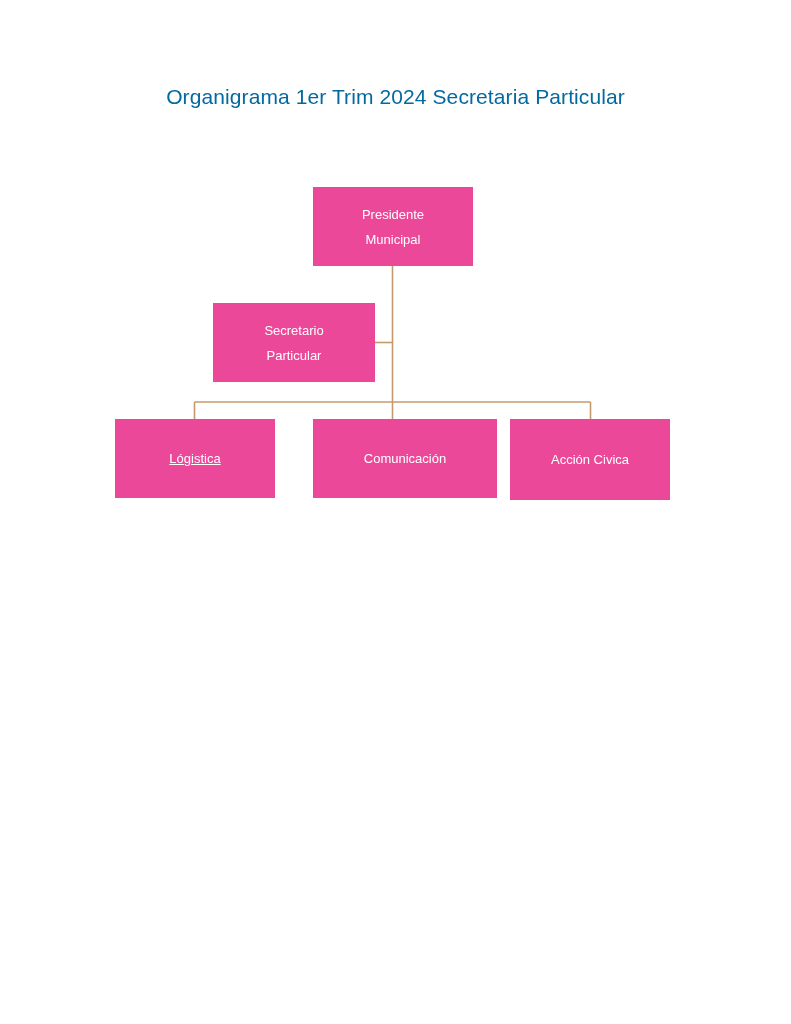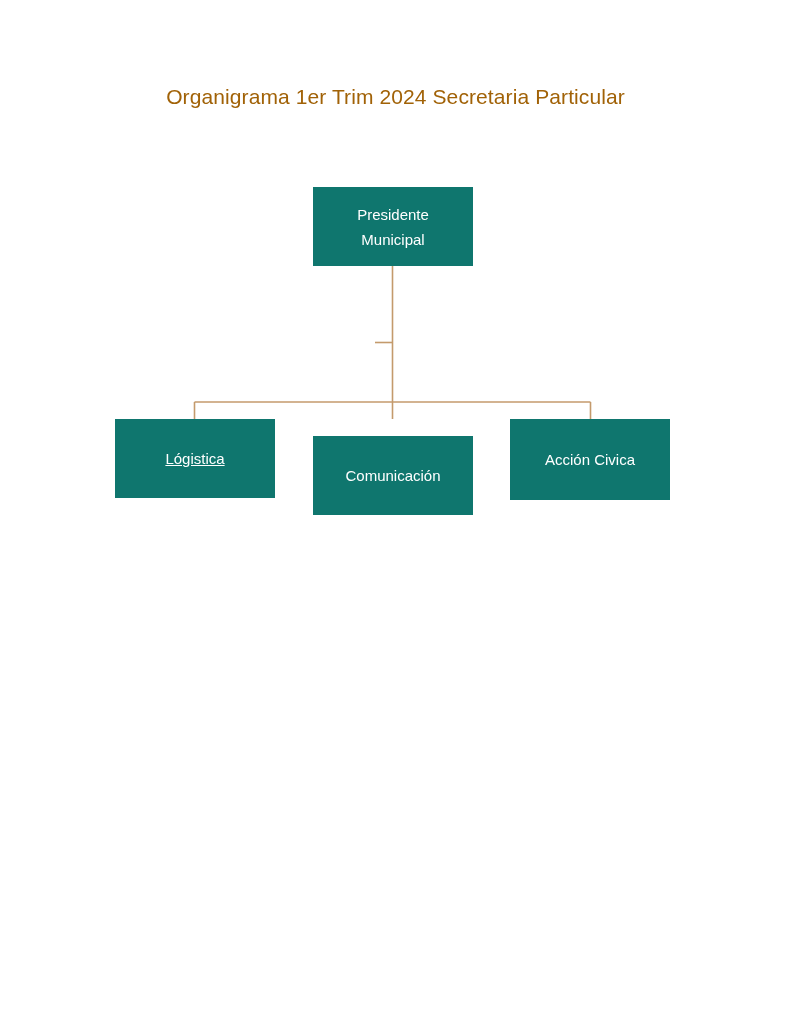--- a/index.html
+++ b/index.html
@@ -19,21 +19,21 @@
   }
   .doc-title {
     position: absolute;
     left: 0;
     top: 84px;
     width: 791px;
     text-align: center;
     font-family: "Liberation Sans", sans-serif;
     font-size: 21px;
     line-height: 26px;
-    color: #a16207;
+    color: #0369a1;
     letter-spacing: 0.1px;
     white-space: nowrap;
   }
   .org-canvas {
     position: absolute;
     left: 0;
     top: 0;
     width: 791px;
     height: 1024px;
   }
@@ -41,28 +41,28 @@
     position: absolute;
     left: 0;
     top: 0;
     width: 791px;
     height: 1024px;
     pointer-events: none;
   }
   .node {
     position: absolute;
     box-sizing: border-box;
-    background: #0f766e;
+    background: #ec4899;
     color: #FFFFFF;
     display: flex;
     align-items: center;
     justify-content: center;
     text-align: center;
     font-family: "Liberation Sans", sans-serif;
-    font-size: 15px;
+    font-size: 13px;
     line-height: 25px;
     padding: 2px 6px;
     white-space: pre-line;
   }
   .node-presidente {
     left: 313px;
     top: 187px;
     width: 160px;
     height: 79px;
   }
@@ -75,23 +75,22 @@
   .node-logistica {
     left: 115px;
     top: 419px;
     width: 160px;
     height: 79px;
     text-decoration: underline;
   }
   .node-comunicacion {
     left: 313px;
     top: 419px;
-    width: 160px;
+    width: 184px;
     height: 79px;
-    margin-top: 17px;
   }
   .node-accion {
     left: 510px;
     top: 419px;
     width: 160px;
     height: 81px;
   }
 </style>
 </head>
 <body>
@@ -106,20 +105,22 @@
       <line x1="392.5" y1="266" x2="392.5" y2="419" stroke="#C49A6C" stroke-width="1.6"></line>
       <line x1="375" y1="342.5" x2="392.5" y2="342.5" stroke="#C49A6C" stroke-width="1.6"></line>
       <line x1="194.5" y1="402" x2="590.5" y2="402" stroke="#C49A6C" stroke-width="1.6"></line>
       <line x1="194.5" y1="402" x2="194.5" y2="419" stroke="#C49A6C" stroke-width="1.6"></line>
       <line x1="590.5" y1="402" x2="590.5" y2="419" stroke="#C49A6C" stroke-width="1.6"></line>
     </svg>
 
     <div class="node node-presidente">Presidente
 Municipal</div>
 
+    <div class="node node-secretario">Secretario
+Particular</div>
 
     <div class="node node-logistica">Lógistica</div>
 
     <div class="node node-comunicacion">Comunicación</div>
 
     <div class="node node-accion">Acción Civica</div>
 
   </div>
 </div>
 

